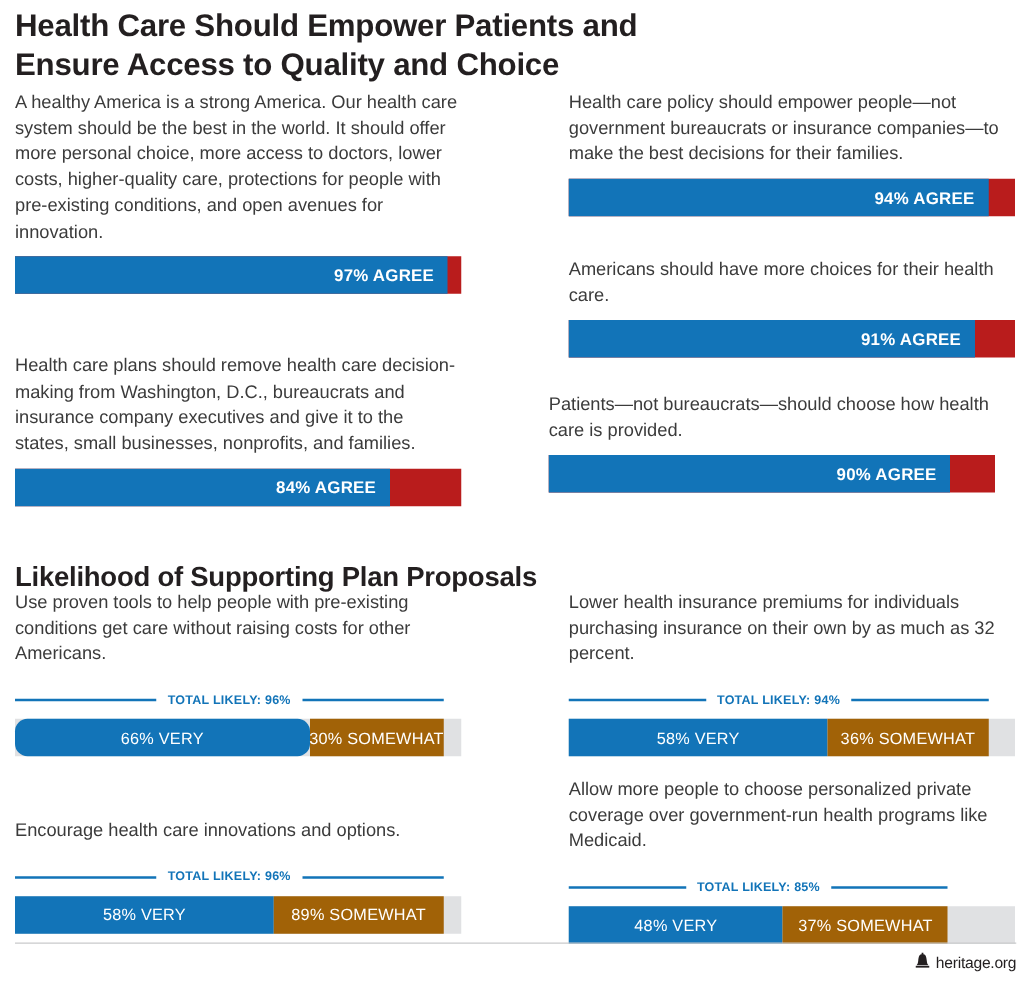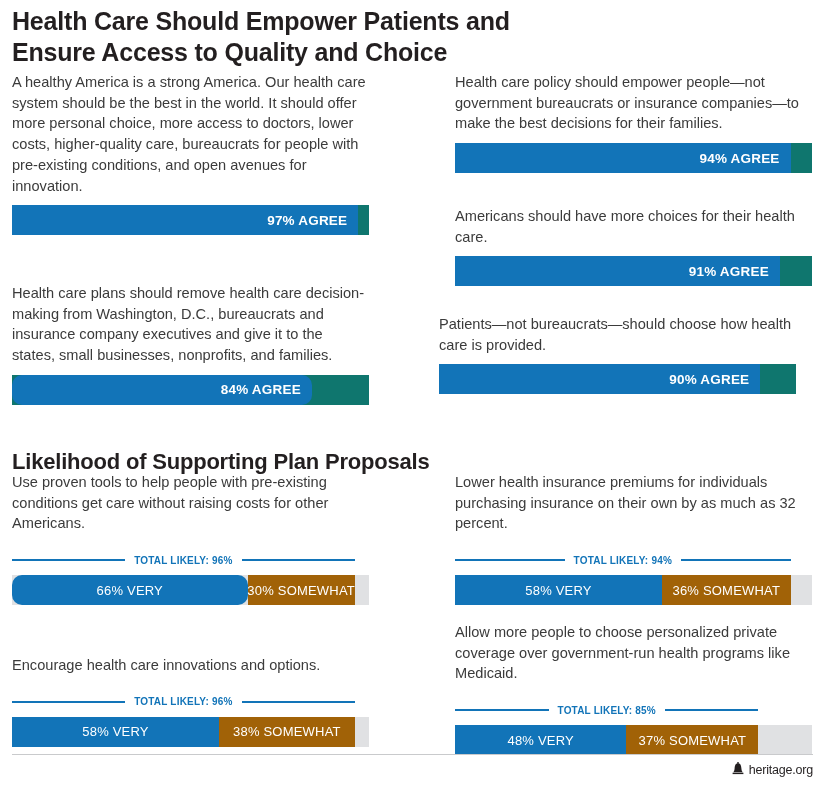--- a/index.html
+++ b/index.html
@@ -51,21 +51,21 @@
     line-height: 1.42;
     color: #3b3b3b;
     margin: 0 0 9px 0;
   }
 
   
   .bar-track {
     position: relative;
     width: 357px;
     height: 30px;
-    background: #0f766e;
+    background: #b91c1c;
     box-sizing: border-box;
   }
   .bar-fill {
     position: absolute;
     left: 0;
     top: 0;
     height: 30px;
     background: #1274b8;
     box-sizing: border-box;
     display: flex;
@@ -167,32 +167,32 @@
   .bell-icon { display: block; }
 </style>
 </head>
 <body>
 
 <div class="page">
 
   <div class="main-title">Health Care Should Empower Patients and Ensure Access to Quality and Choice</div>
 
   <div class="block" style="left:12px; top:72px;">
-    <p class="block-text">A healthy America is a strong America. Our health care system should be the best in the world. It should offer more personal choice, more access to doctors, lower costs, higher-quality care, bureaucrats for people with pre-existing conditions, and open avenues for innovation.</p>
+    <p class="block-text">A healthy America is a strong America. Our health care system should be the best in the world. It should offer more personal choice, more access to doctors, lower costs, higher-quality care, protections for people with pre-existing conditions, and open avenues for innovation.</p>
     <div class="bar-track">
       <div class="bar-fill" style="width:97%;">
         <span class="bar-label">97% AGREE</span>
       </div>
     </div>
   </div>
 
   <div class="block" style="left:12px; top:283px;">
     <p class="block-text">Health care plans should remove health care decision-making from Washington, D.C., bureaucrats and insurance company executives and give it to the states, small businesses, nonprofits, and families.</p>
     <div class="bar-track">
-      <div class="bar-fill" style="width:84%;border-radius:10px;">
+      <div class="bar-fill" style="width:84%;">
         <span class="bar-label">84% AGREE</span>
       </div>
     </div>
   </div>
 
   <div class="block" style="left:455px; top:72px;">
     <p class="block-text" style="width:345px;">Health care policy should empower people—not government bureaucrats or insurance companies—to make the best decisions for their families.</p>
     <div class="bar-track">
       <div class="bar-fill" style="width:94%;">
         <span class="bar-label">94% AGREE</span>
@@ -246,21 +246,21 @@
         <span class="rule"></span>
         <span class="total-label">TOTAL LIKELY: 96%</span>
         <span class="rule"></span>
       </div>
     </div>
     <div class="split-track">
       <div class="seg seg-very" style="width:58%;">
         <span class="seg-label">58% VERY</span>
       </div>
       <div class="seg seg-somewhat" style="width:38%;">
-        <span class="seg-label">38% SOMEWHAT</span>
+        <span class="seg-label">89% SOMEWHAT</span>
       </div>
     </div>
   </div>
 
   <div class="block" style="left:455px; top:472px;">
     <p class="block-text" style="margin-bottom:16px;">Lower health insurance premiums for individuals purchasing insurance on their own by as much as 32 percent.</p>
     <div class="total-row">
       <div class="total-inner" style="width:94%;">
         <span class="rule"></span>
         <span class="total-label">TOTAL LIKELY: 94%</span>

